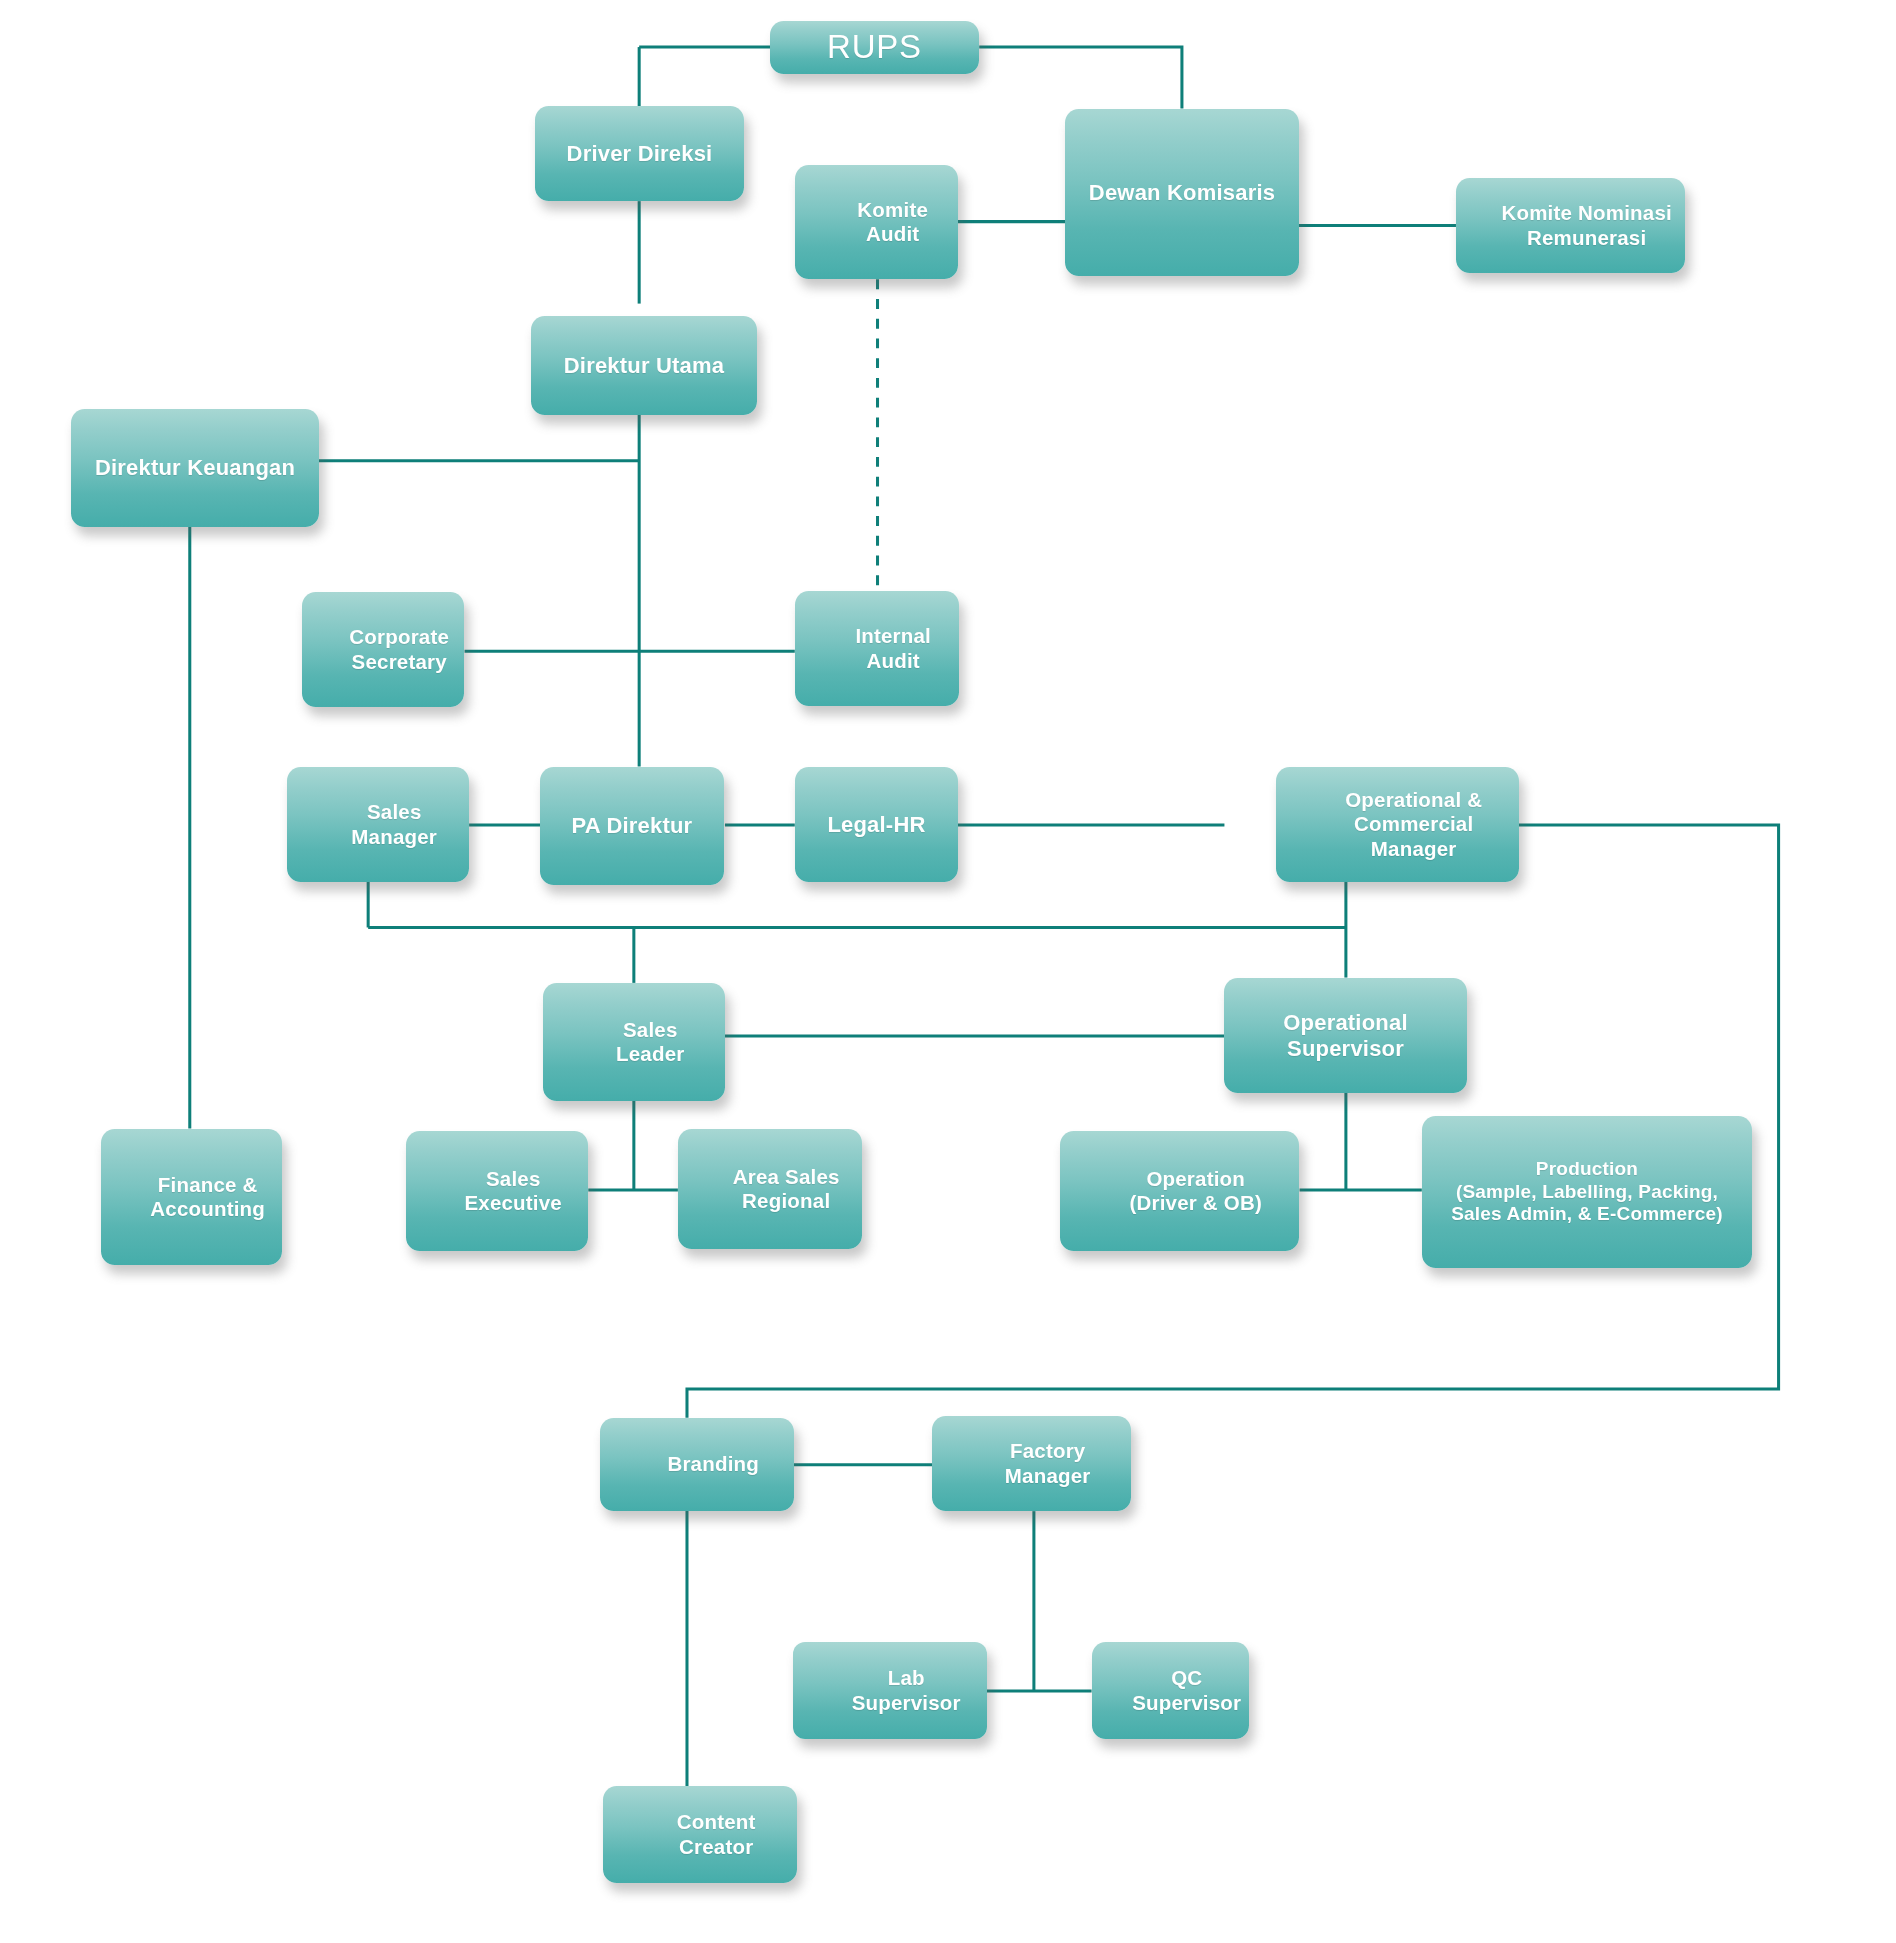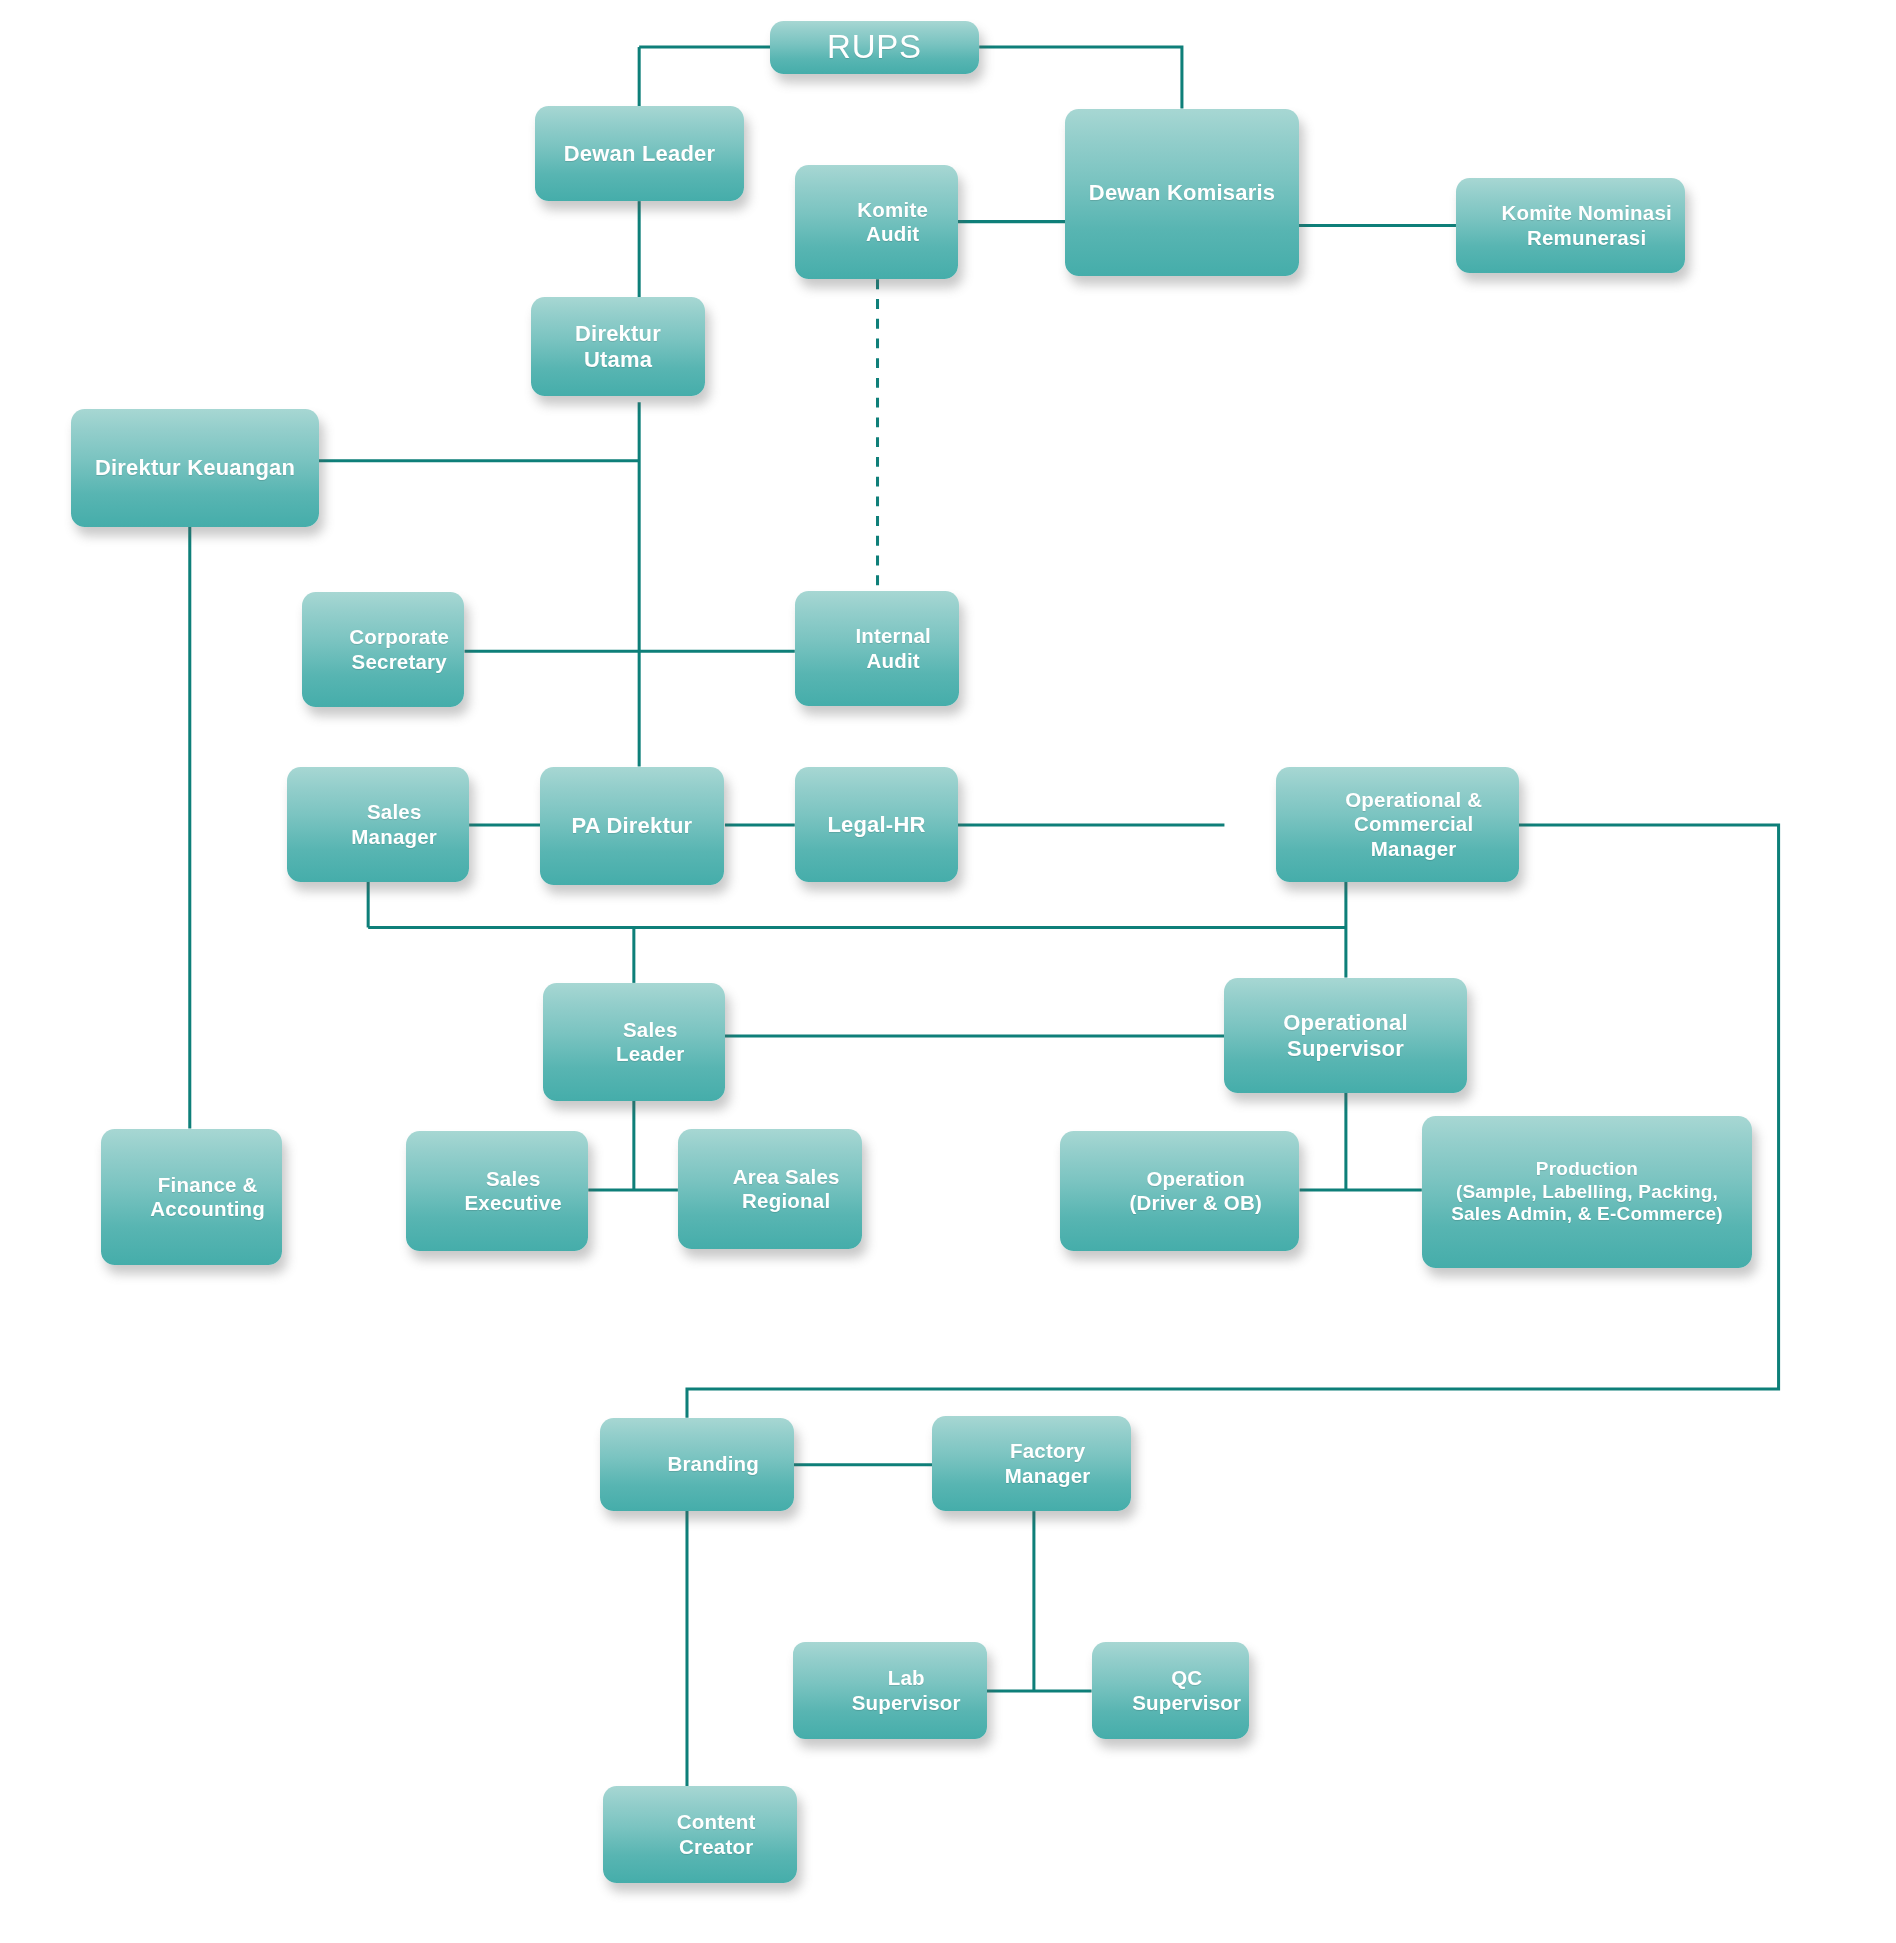--- a/index.html
+++ b/index.html
@@ -91,34 +91,34 @@
       <polyline points="1045,1930 1228,1930" fill="none" stroke="#0e7f79" stroke-width="4" stroke-linecap="butt" stroke-linejoin="miter"></polyline>
       <polyline points="905,1990 905,2353" fill="none" stroke="#0e7f79" stroke-width="4" stroke-linecap="butt" stroke-linejoin="miter"></polyline>
       <polyline points="1362,1991 1362,2228" fill="none" stroke="#0e7f79" stroke-width="4" stroke-linecap="butt" stroke-linejoin="miter"></polyline>
       <polyline points="1300,2228 1438,2228" fill="none" stroke="#0e7f79" stroke-width="4" stroke-linecap="butt" stroke-linejoin="miter"></polyline>
     </svg>
   <div id="node-layer">
       <div class="node size-xl" style="left: 770px; top: 21px; width: 209px; height: 53px;">
         <span class="node-label">RUPS</span>
       </div>
       <div class="node size-lg" style="left: 535px; top: 106px; width: 209px; height: 95px;">
-        <span class="node-label">Dewan Leader</span>
+        <span class="node-label">Driver Direksi</span>
       </div>
       <div class="node size-md" style="left: 795px; top: 165px; width: 163px; height: 114px;">
         <span class="node-label">Komite
 Audit</span>
       </div>
       <div class="node size-lg" style="left: 1065px; top: 109px; width: 234px; height: 167px;">
         <span class="node-label">Dewan Komisaris</span>
       </div>
       <div class="node size-md" style="left: 1456px; top: 178px; width: 229px; height: 95px;">
         <span class="node-label">Komite Nominasi
 Remunerasi</span>
       </div>
-      <div class="node size-lg" style="left: 531px; top: 297px; width: 174px; height: 99px;">
+      <div class="node size-lg" style="left: 531px; top: 316px; width: 226px; height: 99px;">
         <span class="node-label">Direktur Utama</span>
       </div>
       <div class="node size-lg" style="left: 71px; top: 402px; width: 248px; height: 118px; margin-top: 7px;">
         <span class="node-label">Direktur Keuangan</span>
       </div>
       <div class="node size-md" style="left: 302px; top: 592px; width: 162px; height: 115px;">
         <span class="node-label">Corporate
 Secretary</span>
       </div>
       <div class="node size-md" style="left: 795px; top: 591px; width: 164px; height: 115px;">

